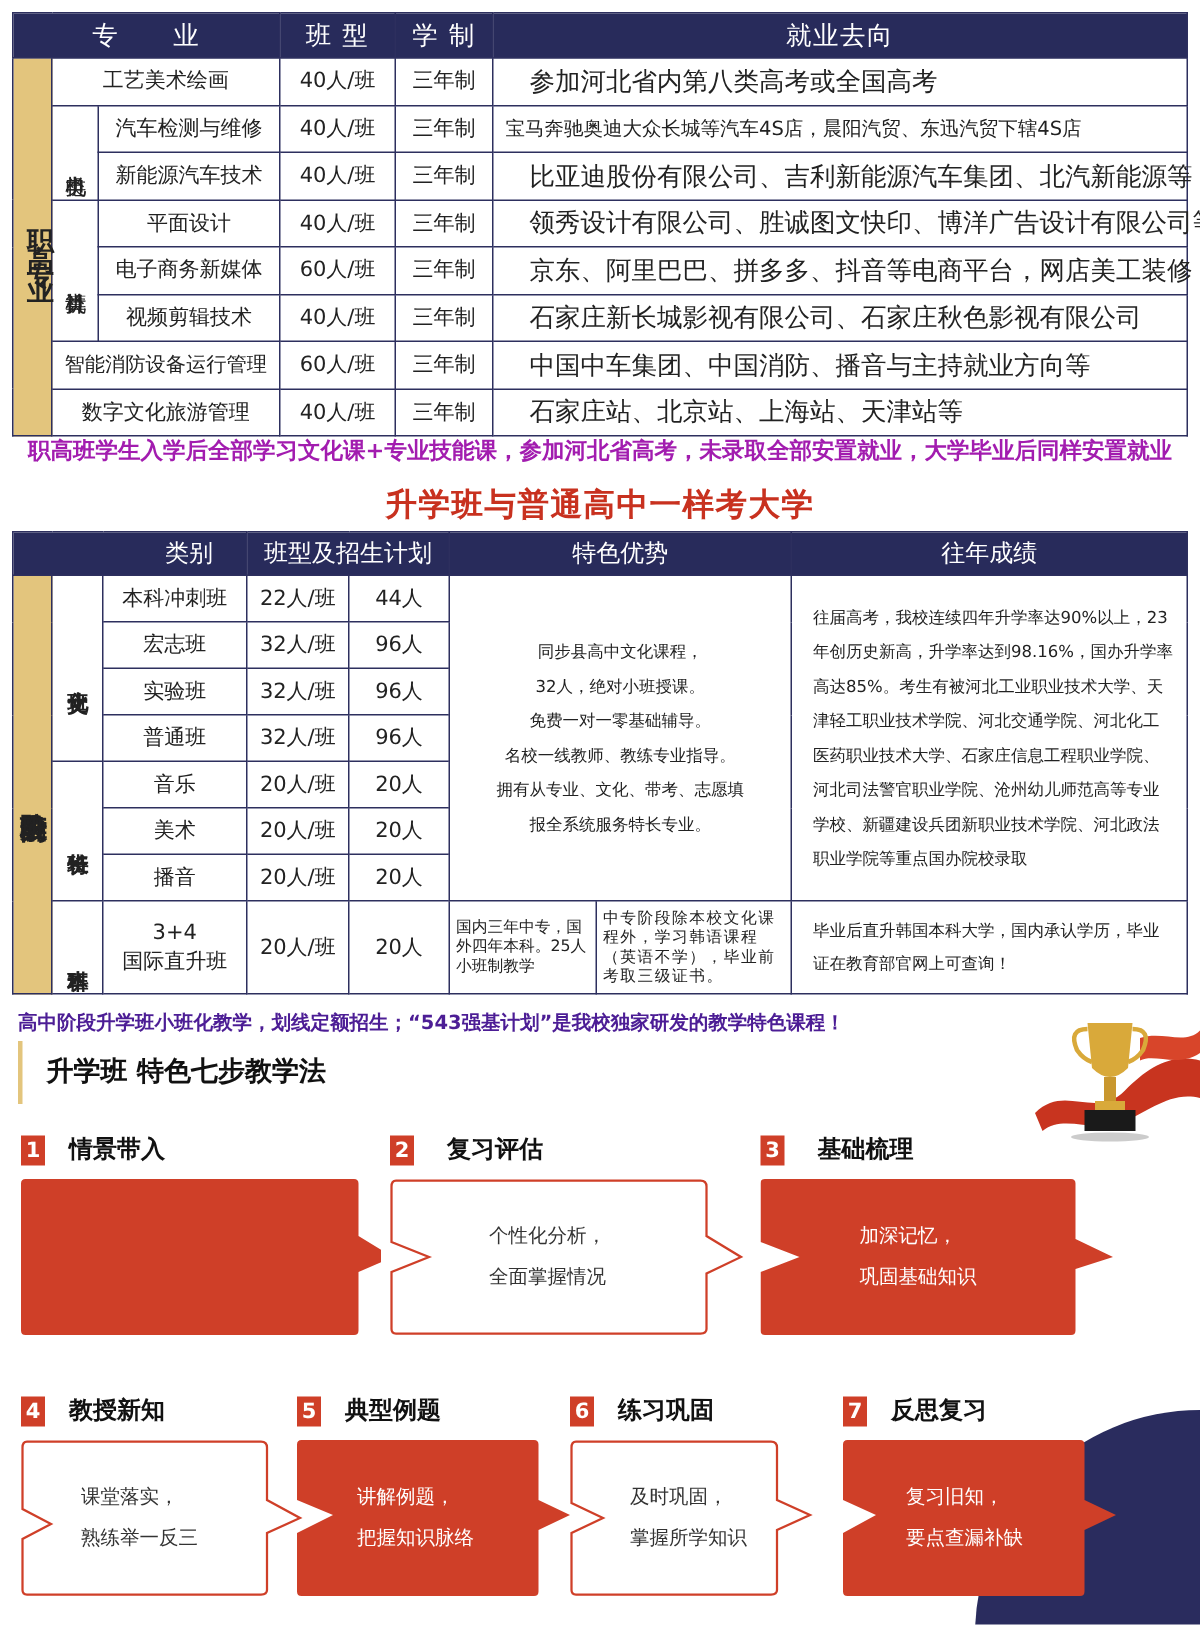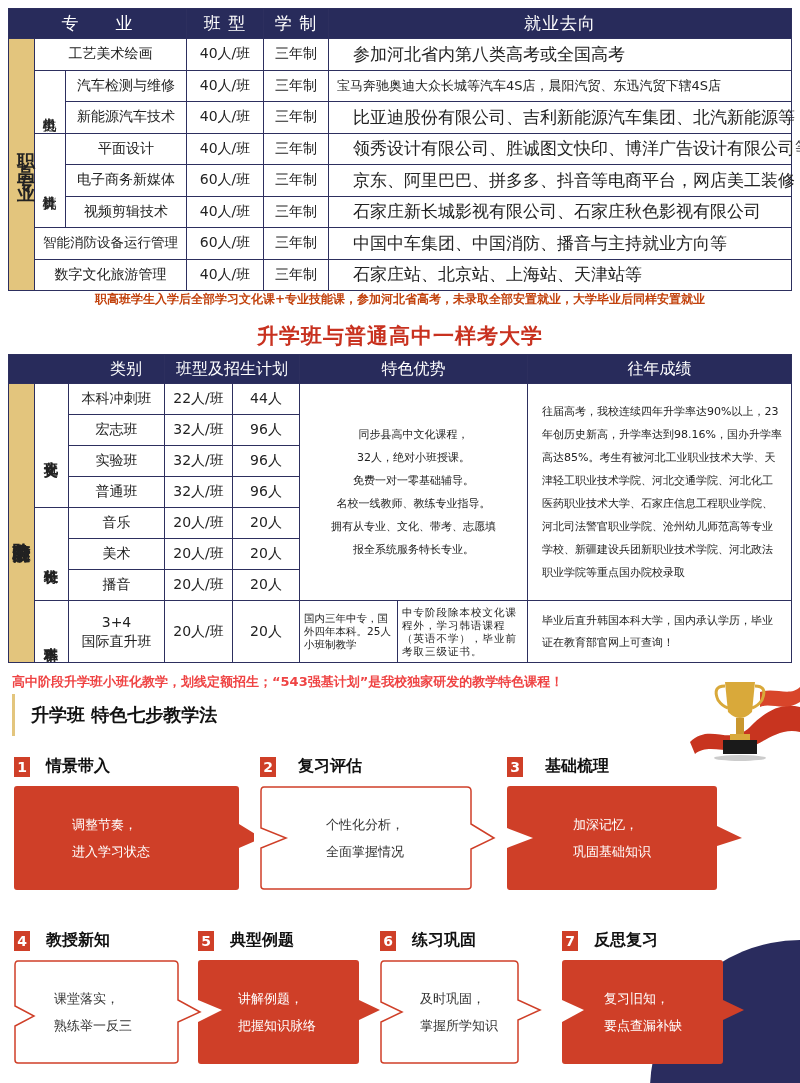--- a/index.html
+++ b/index.html
@@ -10,35 +10,35 @@
   td, th { border: 1.5px solid #2d2f5e; text-align: center; vertical-align: middle; }
 
   
   #t1 { position: absolute; left: 8px; top: 8px; width: 784px; }
   #t1 th { background: #282b5b; color: #fff; font-weight: normal; font-size: 17px; height: 30px; letter-spacing: 1px; }
   #t1 td { font-size: 14px; height: 31.5px; color: #222; }
   #t1 td.side { background: #e3c57d; font-weight: bold; font-size: 18px; line-height: 34px; color: #222; }
   #t1 td.grp { font-size: 14px; line-height: 16px; padding: 0 2px; }
   #t1 td.job { text-align: left; padding-left: 24px; white-space: nowrap; font-size: 17px; }
 
-  .note1 { position: absolute; left: 0; top: 291px; width: 800px; text-align: center; color: #c2410c; font-weight: bold; font-size: 12px; }
+  .note1 { position: absolute; left: 0; top: 291px; width: 800px; text-align: center; color: #a21caf; font-weight: bold; font-size: 15px; }
   .title2 { position: absolute; left: 0; top: 322px; width: 800px; text-align: center; color: #c8311f; font-weight: bold; font-size: 21px; letter-spacing: 1px; }
 
   
   #t2 { position: absolute; left: 8px; top: 354px; width: 784px; }
   #t2 th { background: #282b5b; color: #fff; font-weight: normal; font-size: 16px; height: 29px; font-family: Liberation Mono, monospace; }
   #t2 td { font-size: 14px; height: 31px; }
   #t2 td.side { background: #e3c57d; font-weight: bold; font-size: 18px; line-height: 24px; }
   #t2 td.grp { font-weight: bold; font-size: 14px; line-height: 16px; }
   #t2 td.feature { font-size: 11px; line-height: 23px; padding: 0 6px; }
   #t2 td.result { font-size: 11px; line-height: 23px; text-align: left; padding: 0 8px 0 14px; }
   #t2 td.small { font-size: 10.5px; line-height: 13px; text-align: left; padding: 2px 4px; }
   #t2 td.small2 { font-size: 11px; line-height: 22px; text-align: left; padding: 0 14px; }
 
-  .note2 { position: absolute; left: 12px; top: 673px; color: #ef4444; font-size: 13px; font-weight: bold; }
+  .note2 { position: absolute; left: 12px; top: 673px; color: #4c1d95; font-size: 13px; font-weight: bold; }
 
   
   .sec-title { position: absolute; left: 12px; top: 694px; height: 42px; border-left: 3px solid #e3c57d; padding-left: 16px; font-size: 18px; font-weight: bold; line-height: 42px; color: #111; text-align: center; }
 
   .trophy { position: absolute; left: 690px; top: 672px; width: 110px; height: 90px; }
 
   .step-head { position: absolute; display: flex; align-items: center; }
   .step-num { width: 16px; height: 20px; background: #cf3f28; color: #fff; font-weight: bold; font-size: 14px; text-align: center; line-height: 20px; }
   .step-label { margin-left: 16px; font-weight: bold; font-size: 16px; color: #111; }
 
@@ -252,24 +252,20 @@
 </div>
 <div class="step-head" style="left:562px;top:930px">
   <span class="step-num">7</span>
   <span class="step-label">反思复习</span>
 </div>
 
 <div class="box red" style="left:14px;top:786px;width:240px;height:104px">
   <svg width="240" height="104">
       <path d="M3 0 H222 Q225 0 225 3 V38 L248 52 L225 62 V101 Q225 104 222 104 H3 Q0 104 0 101 V3 Q0 0 3 0 Z" fill="#cf3f28"></path>
     </svg>
-  <div class="txt" style="left:58px;top:25px">
-    <div>调整节奏，</div>
-      <div>进入学习状态</div>
-  </div>
 </div>
 <div class="box white" style="left:260px;top:786px;width:240px;height:108px">
   <svg width="240" height="104">
       <path d="M4 1 H207 Q211 1 211 5 V38 L234 52 L211 63 V100 Q211 103 207 103 H4 Q1 103 1 100 V62 L26 52 L1 42 V5 Q1 1 4 1 Z" fill="#fff" stroke="#cf3f28" stroke-width="1.5"></path>
     </svg>
   <div class="txt" style="left:66px;top:25px">
     <div>个性化分析，</div>
       <div>全面掌握情况</div>
   </div>
 </div>

